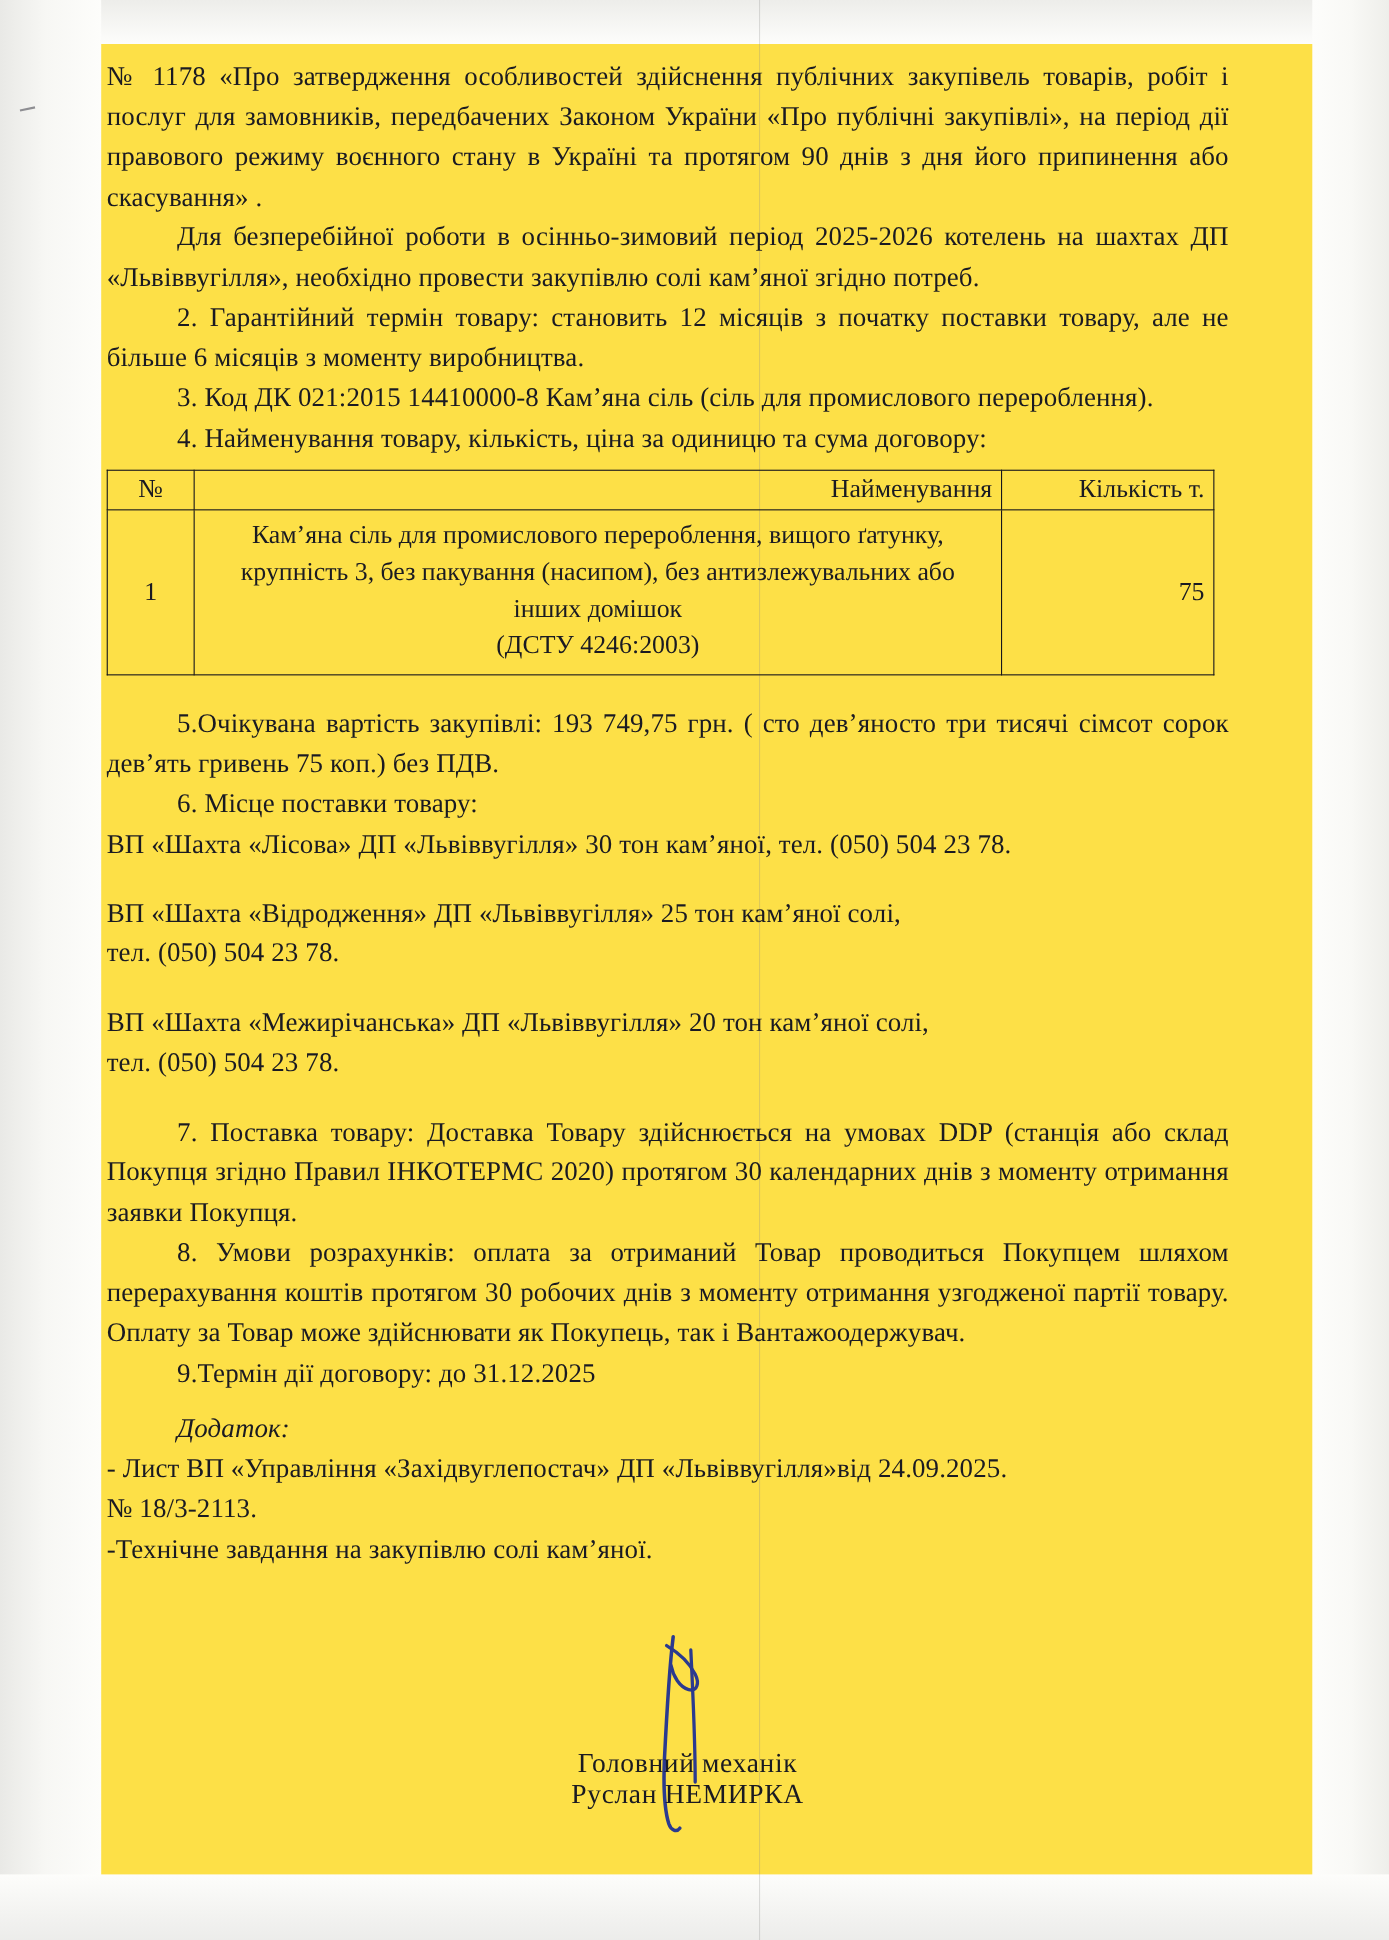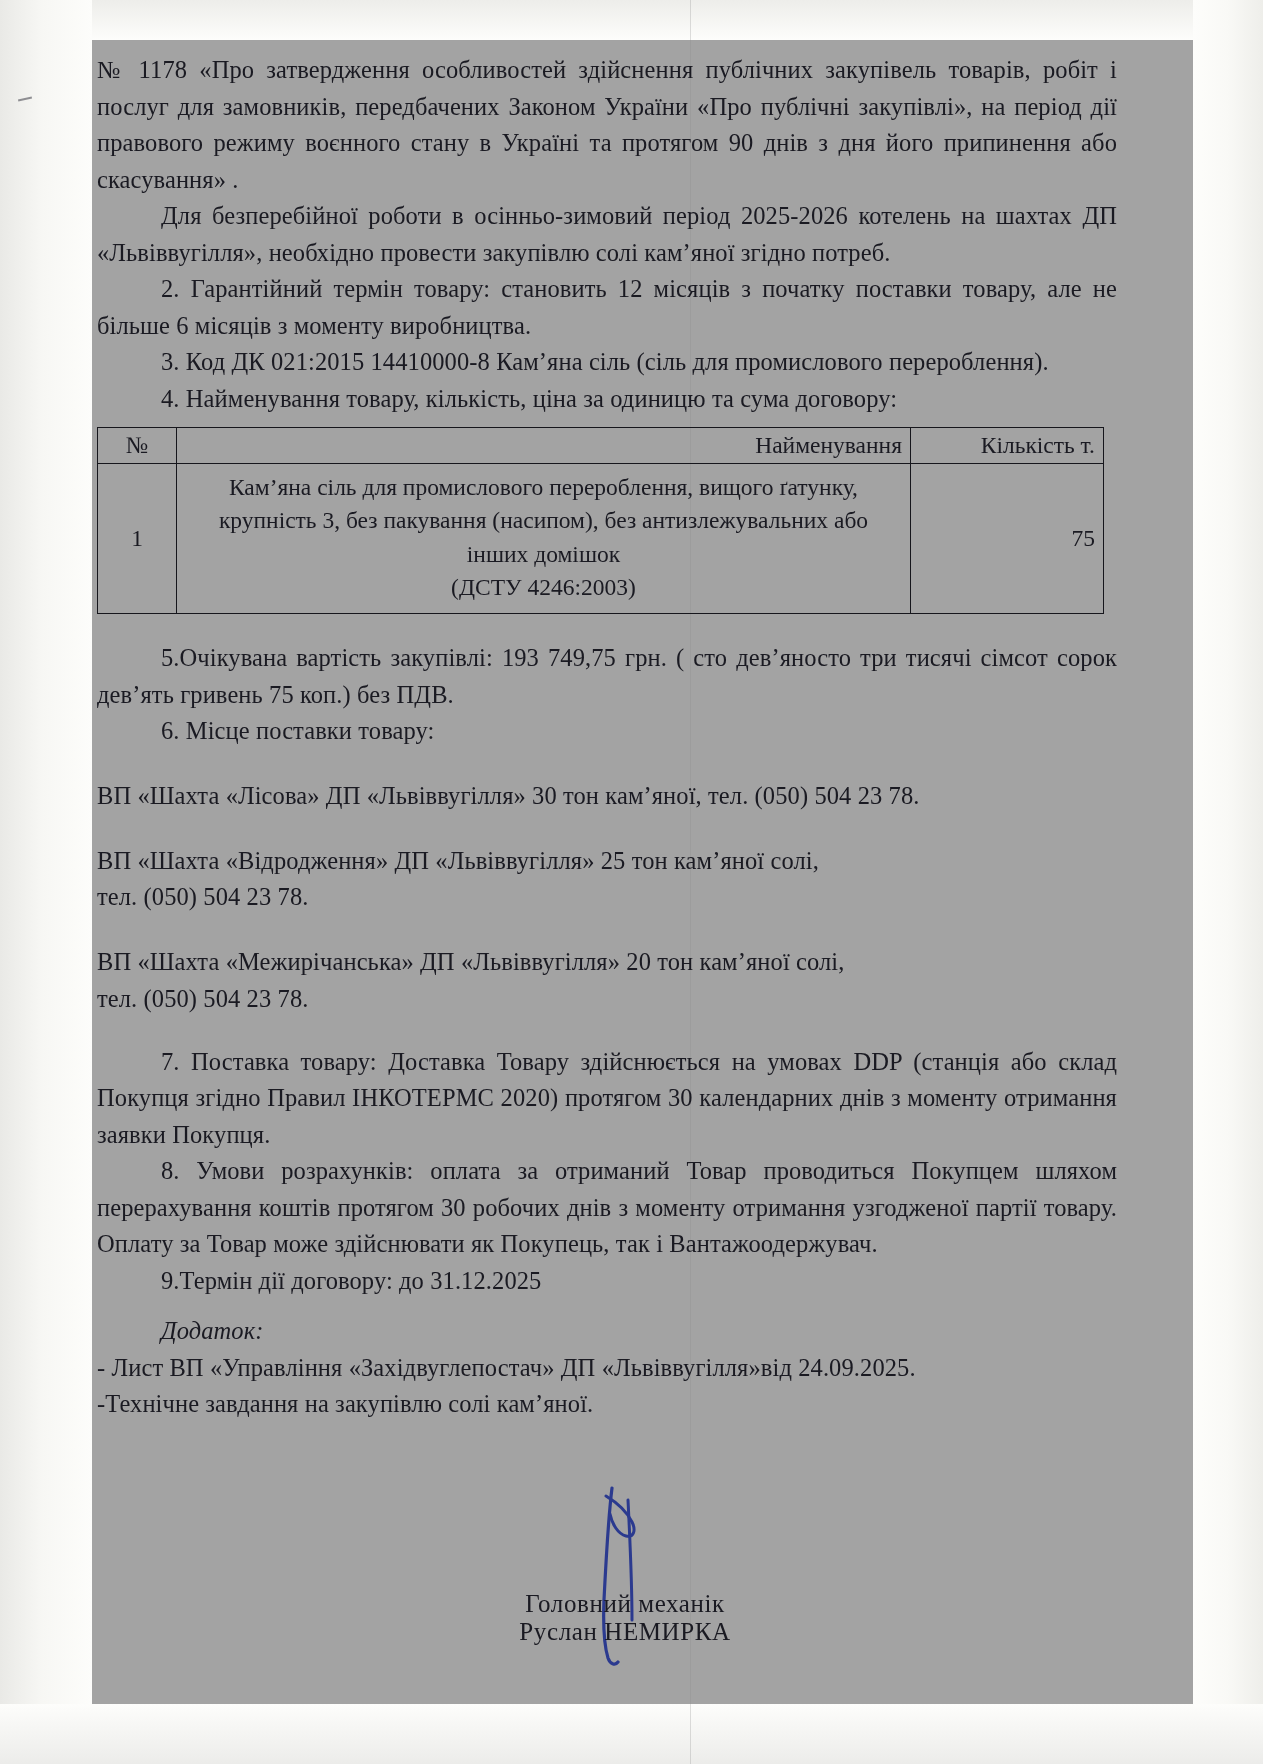--- a/index.html
+++ b/index.html
@@ -11,21 +11,21 @@
     height: 1764px;
     background: #ffffff;
     font-family: "Liberation Serif", serif;
     color: #1a1a22;
     position: relative;
     overflow: hidden;
   }
   .page {
     position: absolute;
     inset: 0;
-    background: #a3a3a3;
+    background: #fde047;
     font-family: Liberation Serif, serif;
   }
   
   .scan-shade-left {
     position: absolute;
     left: 0; top: 0; bottom: 0;
     width: 92px;
     background: linear-gradient(to right, #e9e9e6 0%, #f7f7f4 45%, #fdfdfb 100%);
     pointer-events: none;
   }
@@ -117,21 +117,20 @@
     width: 176px;
     text-align: right;
   }
   .supply-line {
     font-size: 24.5px;
     line-height: 1.5;
     margin: 0;
   }
   .supply-block {
     margin-bottom: 26px;
-    margin-top: 28px;
   }
   .addendum-title {
     font-style: italic;
     font-size: 24.5px;
     text-indent: 64px;
     margin: 0;
   }
   .sign-row {
     position: absolute;
     left: 97px;
@@ -210,20 +209,21 @@
     </div>
 
     <p class="indent">7. Поставка товару: Доставка Товару здійснюється на умовах DDP (станція або склад Покупця згідно Правил ІНКОТЕРМС 2020) протягом  30 календарних днів  з моменту отримання заявки Покупця.</p>
     <p class="indent">8. Умови розрахунків: оплата   за отриманий   Товар проводиться Покупцем шляхом перерахування коштів протягом 30 робочих днів з моменту отримання узгодженої партії товару. Оплату за Товар може здійснювати як Покупець, так і Вантажоодержувач.</p>
     <p class="indent">9.Термін дії договору:  до 31.12.2025</p>
 
     <div class="gap-m"></div>
 
     <p class="addendum-title">Додаток:</p>
     <p class="supply-line">- Лист  ВП «Управління «Західвуглепостач»  ДП «Львіввугілля»від 24.09.2025.</p>
+    <p class="supply-line">№ 18/3-2113.</p>
     <p class="supply-line">-Технічне завдання на закупівлю солі кам’яної.</p>
 
   </div>
 
   <svg class="signature-mark" viewBox="0 0 120 190">
     <path d="M52 8 C48 40, 46 80, 44 120 C43 145, 44 165, 48 178 C50 184, 55 186, 58 182" fill="none" stroke="#2b3a8f" stroke-width="3.2" stroke-linecap="round"></path>
     <path d="M46 16 C56 22, 66 30, 72 42 C76 50, 74 58, 66 56 C58 54, 52 44, 50 34" fill="none" stroke="#2b3a8f" stroke-width="3" stroke-linecap="round"></path>
     <path d="M68 20 C70 60, 72 100, 72 140" fill="none" stroke="#2b3a8f" stroke-width="3" stroke-linecap="round"></path>
   </svg>
 

